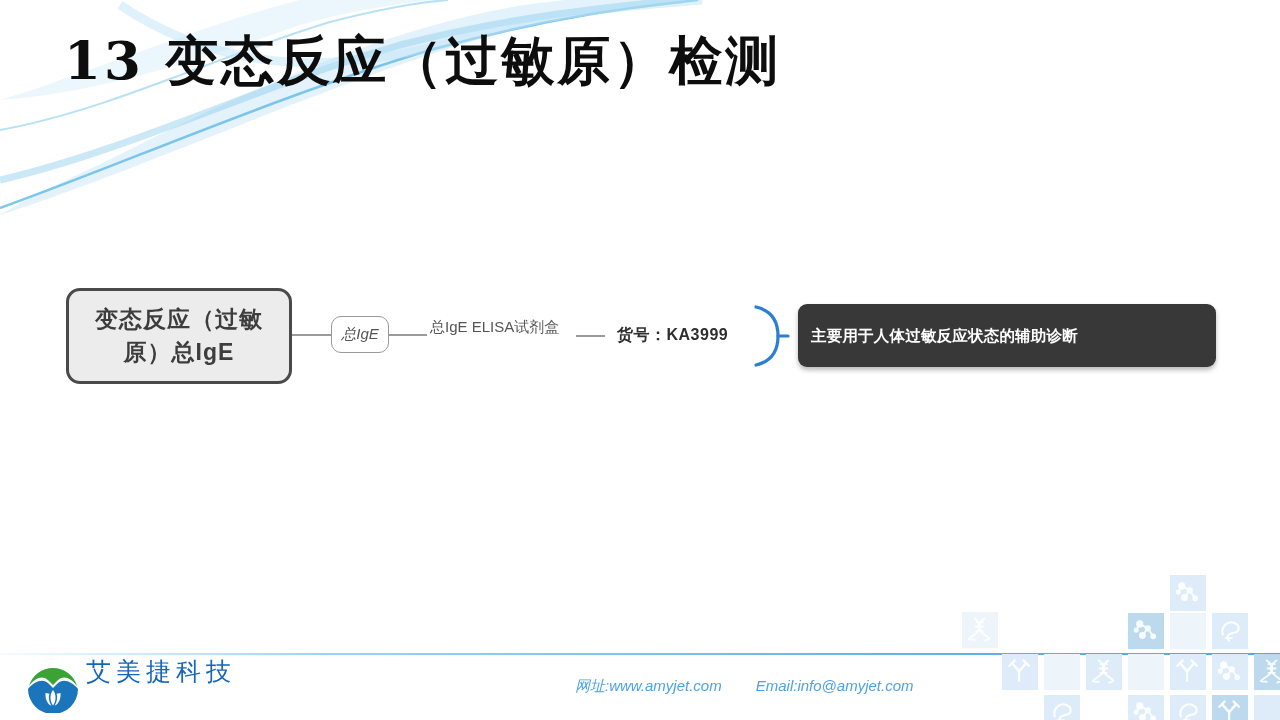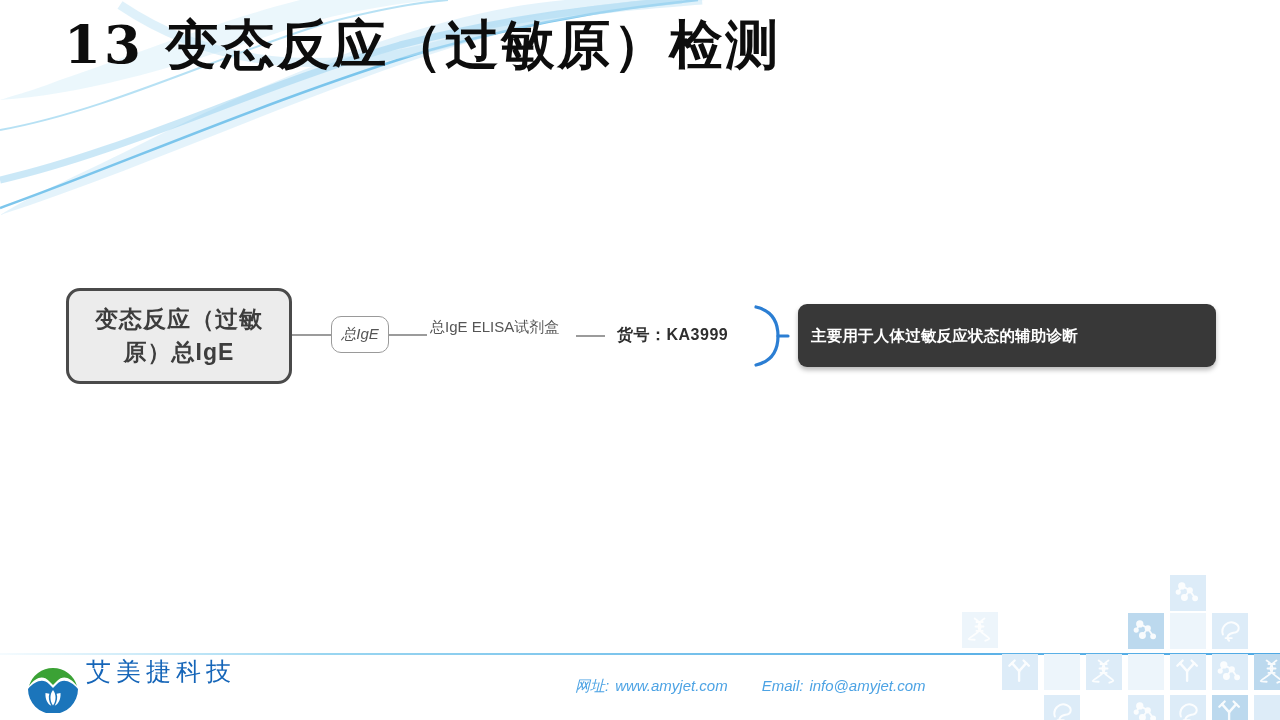--- a/index.html
+++ b/index.html
@@ -3,21 +3,21 @@
 <meta charset="utf-8">
 <style>
   html,body{margin:0;padding:0;}
   .slide{
     position:relative;width:1280px;height:720px;overflow:hidden;background:#ffffff;
     font-family:"Liberation Sans","DejaVu Sans",sans-serif;
   }
   
   .wave-svg{position:absolute;left:0;top:0;pointer-events:none;}
   .page-title{
-    position:absolute;left:64px;top:10px;width:760px;
+    position:absolute;left:64px;top:26px;width:760px;
     font-family:"DejaVu Serif","Liberation Serif",serif;
     font-weight:bold;font-size:53px;letter-spacing:3px;color:#0d0d0d;white-space:nowrap;
   }
   
   .root-box{
     position:absolute;left:66px;top:288px;width:226px;height:96px;box-sizing:border-box;
     background:#ececec;border:3px solid #4a4a4a;border-radius:14px;
     display:flex;flex-direction:column;align-items:center;justify-content:center;
     font-size:23px;font-weight:bold;color:#3d3d3d;line-height:33px;letter-spacing:1px;
   }
@@ -53,21 +53,21 @@
   .logo-name-en{
     font-size:23px;font-weight:bold;font-style:italic;color:#1565b8;letter-spacing:0.5px;line-height:25px;margin-top:5px;
   }
   .logo-name-cn{
     font-size:25px;font-weight:normal;color:#1565b8;letter-spacing:5px;line-height:24px;
   }
   .footer-contact{
     position:absolute;left:575px;top:677px;display:flex;gap:34px;
     font-size:15px;font-style:italic;color:#4da3e4;white-space:nowrap;
   }
-  .footer-contact .pair{display:flex;gap:6px;text-align:right;}
+  .footer-contact .pair{display:flex;text-align:right;}
   
   .mosaic{position:absolute;left:0;top:0;width:1280px;height:720px;pointer-events:none;}
   .tile{position:absolute;width:36px;height:36px;display:flex;align-items:center;justify-content:center;}
   .tile svg{width:32px;height:32px;opacity:0.9;}
 </style>
 </head>
 <body>
 
 <div class="slide">
 

